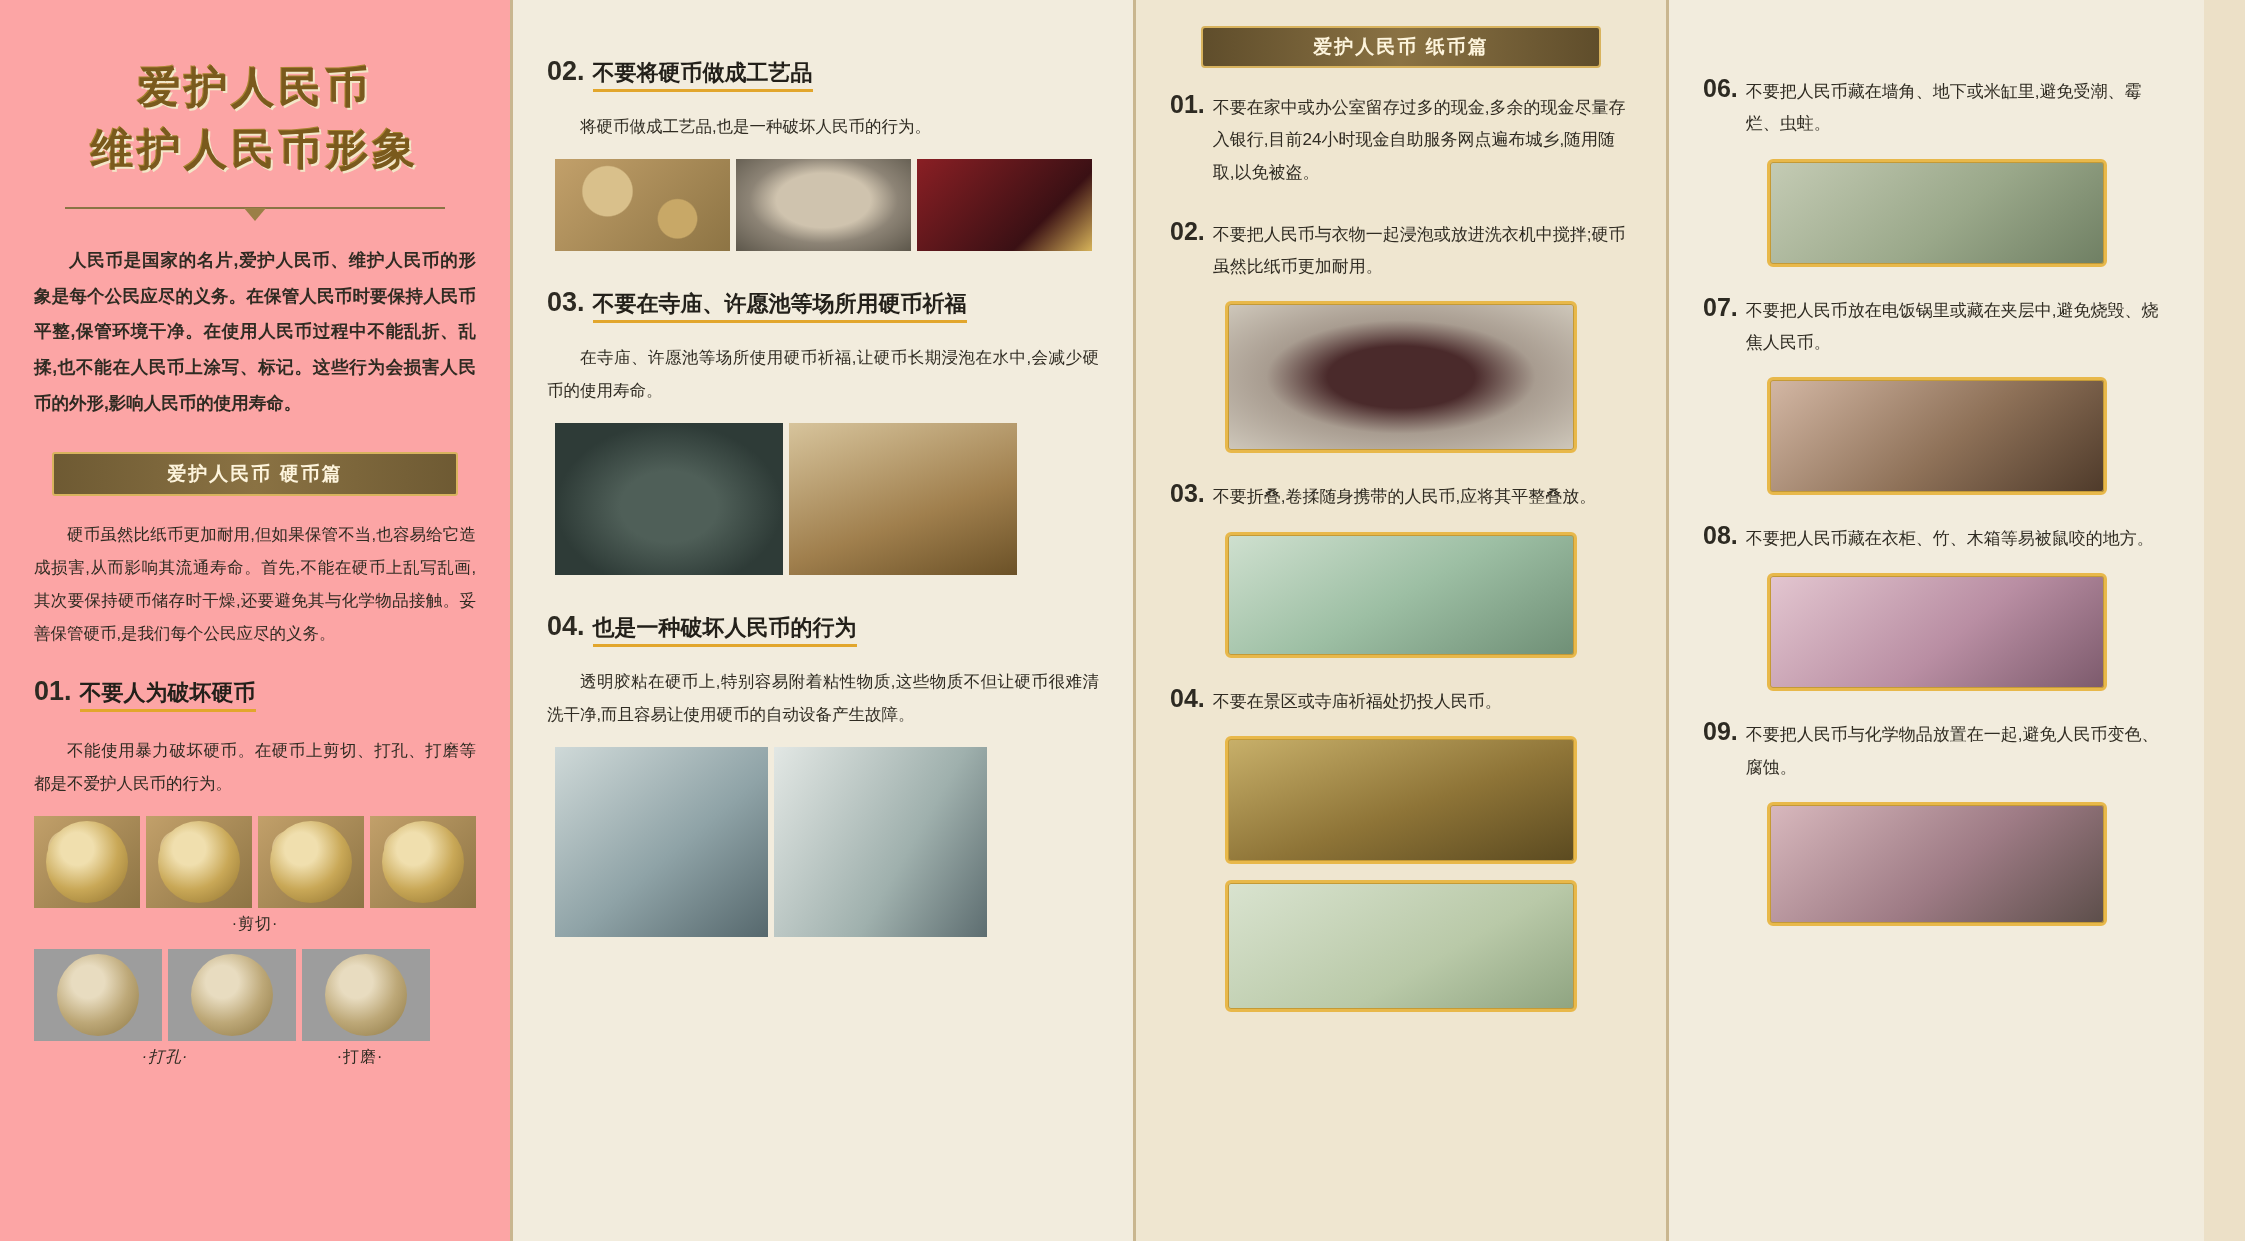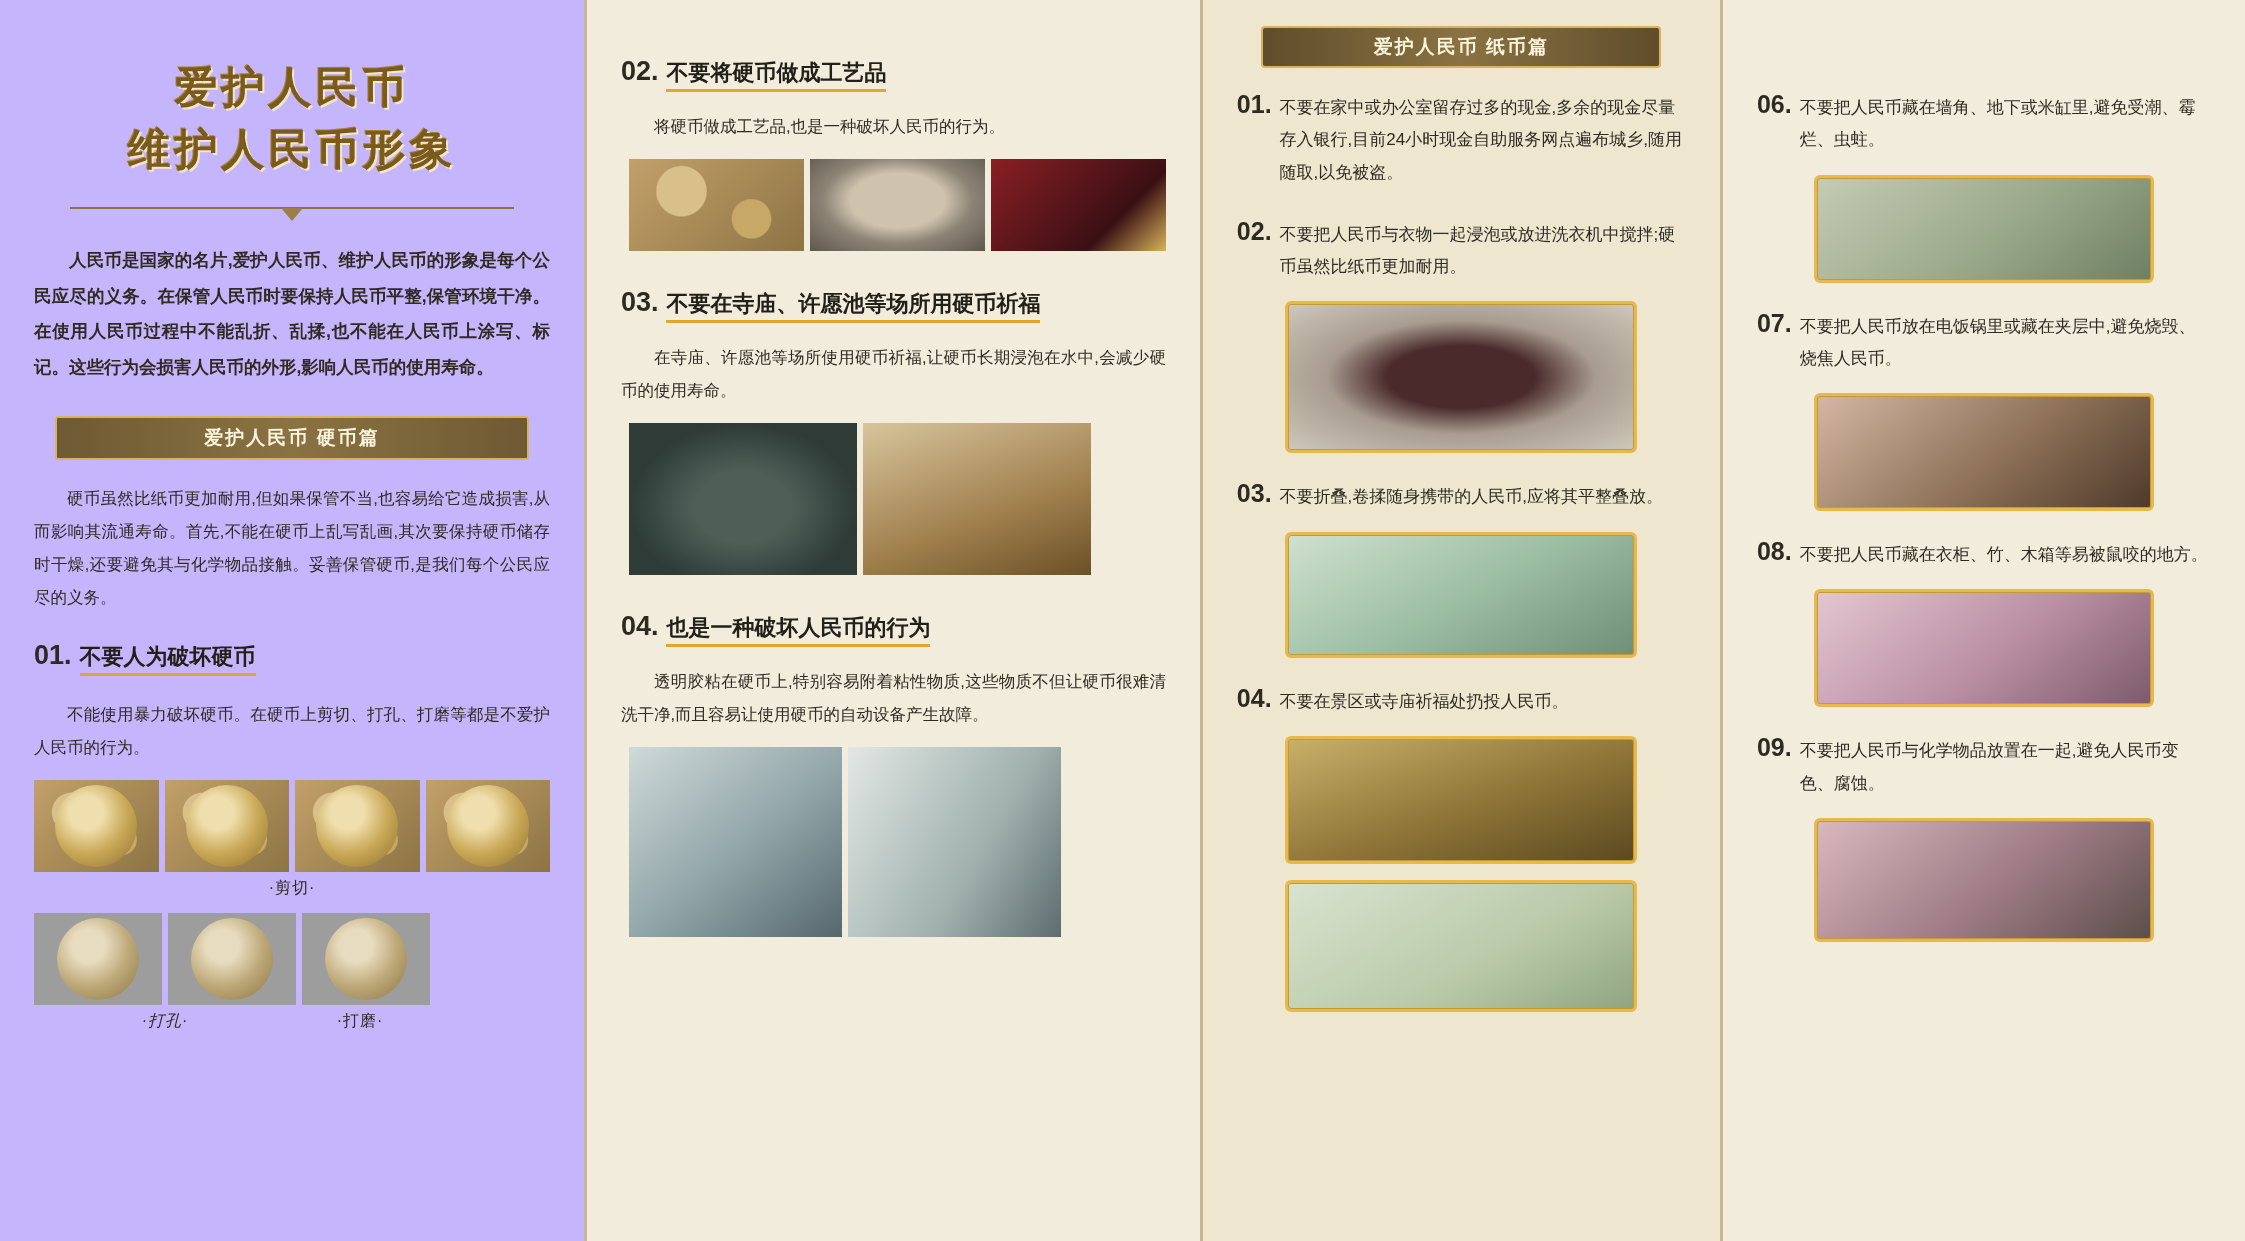--- a/index.html
+++ b/index.html
@@ -15,21 +15,21 @@
     background: #ece0c7;
     overflow: hidden;
     display: flex;
   }
   
   .col {
     position: relative;
     height: 100%;
     padding: 26px 34px 10px 34px;
   }
-  .col-1 { width: 584px; background: #c4b5fd; }
+  .col-1 { width: 510px; background: #fca5a5; }
   .col-2 { width: 620px; background: #f2ecdd; }
   .col-3 { width: 530px; background: #efe6d0; }
   .col-4 { width: 535px; background: #f2ecdd; }
 
   .divider-v {
     width: 3px;
     height: 100%;
     background: #c9b68f;
   }
 
@@ -334,21 +334,21 @@
       <div class="imgrow" style="justify-content:center;">
         <div class="ph framed tx-note" style="width:352px;height:132px;"></div>
       </div>
     </div>
   </div>
 
   <div class="divider-v"></div>
 
   <div class="col col-4">
     <div class="col-inner">
-      <div class="item-head small" style="margin-top:64px;">
+      <div class="item-head small" style="margin-top:48px;">
         <span class="num">06.</span>
         <span class="head-text">不要把人民币藏在墙角、地下或米缸里,避免受潮、霉烂、虫蛀。</span>
       </div>
       <div class="imgrow" style="justify-content:center;">
         <div class="ph framed tx-moldnote" style="width:340px;height:108px;"></div>
       </div>
 
       <div class="item-head small">
         <span class="num">07.</span>
         <span class="head-text">不要把人民币放在电饭锅里或藏在夹层中,避免烧毁、烧焦人民币。</span>

